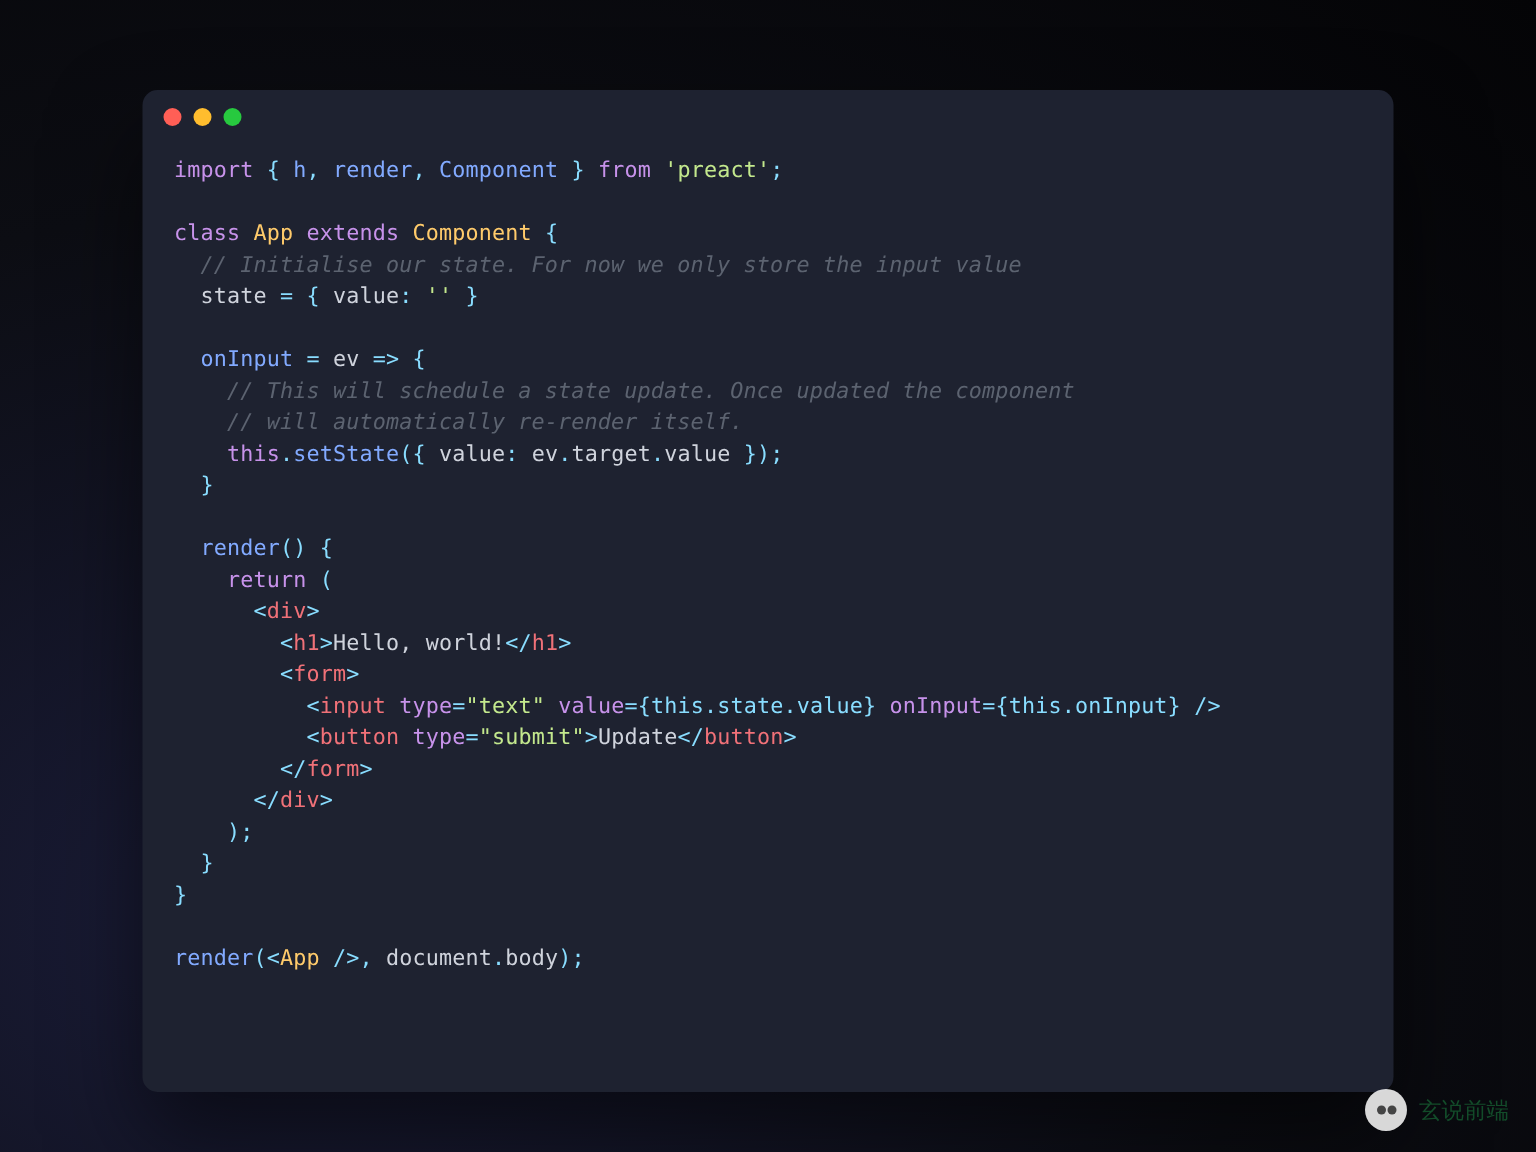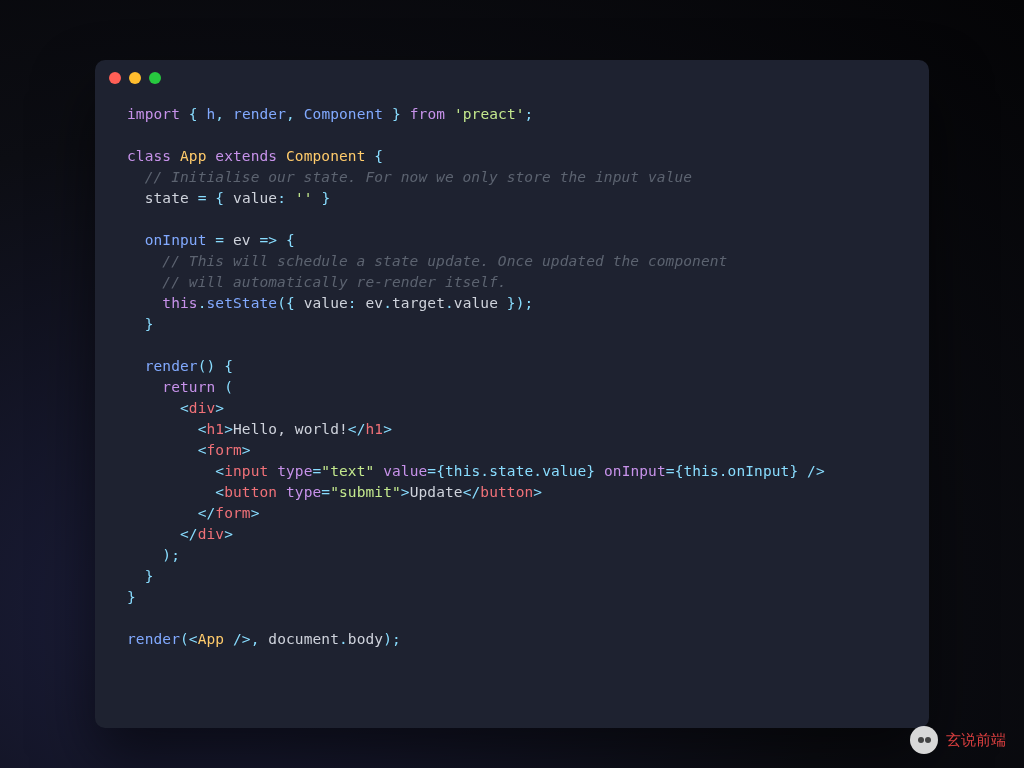--- a/index.html
+++ b/index.html
@@ -25,21 +25,21 @@
     display: flex;
     align-items: center;
     padding-left: 14px;
     gap: 8px;
   }
   .dot { width: 12px; height: 12px; border-radius: 50%; }
   .dot.red    { background: #ff5f56; }
   .dot.yellow { background: #ffbd2e; }
   .dot.green  { background: #27c93f; }
   .code {
-    padding: 8px 18px 18px 32px;
+    padding: 8px 18px 18px 21px;
     font-size: 14.5px;
     line-height: 1.45;
     white-space: pre;
     color: #cfd3dc;
     letter-spacing: 0.1px;
   }
   .kw   { color: #c792ea; }              
   .fn   { color: #82aaff; }              
   .type { color: #ffcb6b; }              
   .str  { color: #c3e88d; }              
@@ -49,21 +49,21 @@
   .tag  { color: #f07178; }              
   .attr { color: #c792ea; }
 
   .watermark {
     position: absolute;
     right: 18px;
     bottom: 14px;
     display: flex;
     align-items: center;
     gap: 8px;
-    color: #ef4444;
+    color: #14532d;
     font-family: "PingFang SC","Microsoft YaHei",sans-serif;
     font-size: 15px;
     opacity: 0.9;
   }
   .watermark .bubble {
     width: 28px; height: 28px; border-radius: 50%;
     background: #efefef;
     position: relative;
   }
   .watermark .bubble::before,

